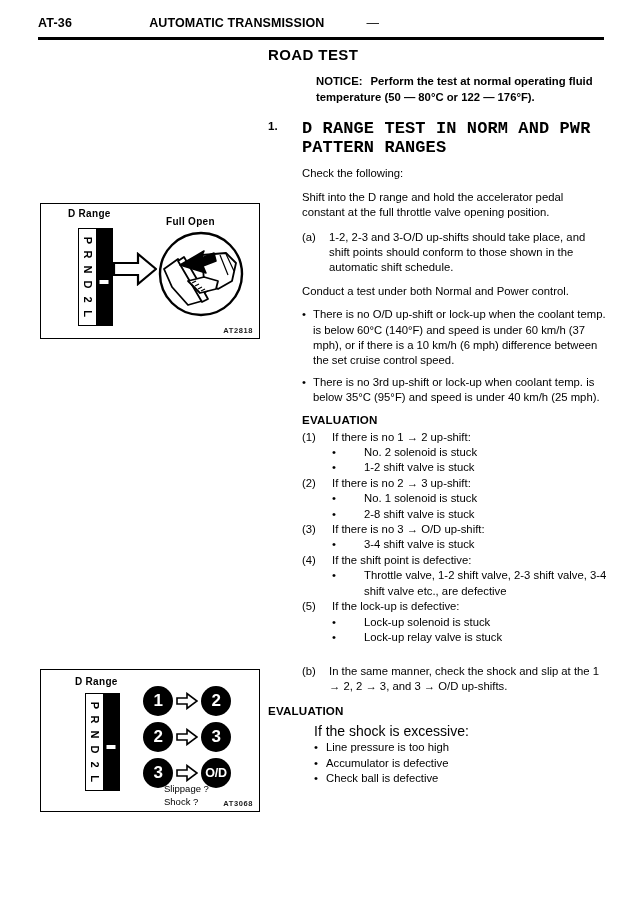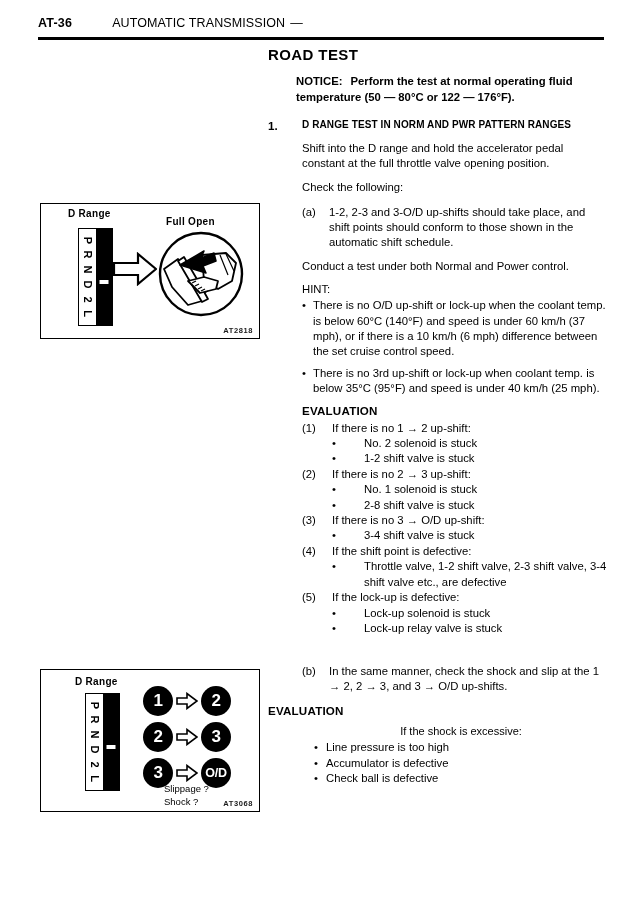--- a/index.html
+++ b/index.html
@@ -21,29 +21,30 @@
     position: absolute;
     left: 38px;
     top: 16px;
     width: 566px;
     height: 26px;
   }
   .hdr-row {
     display: flex;
     align-items: flex-end;
     white-space: nowrap;
+    gap: 37px;
   }
   .hdr-page-no {
     font-size: 12.5px;
     font-weight: bold;
     letter-spacing: 0.2px;
   }
   .hdr-title {
     font-size: 12.5px;
-    font-weight: normal;
+    font-weight: bold;
     margin-left: 40px;
     letter-spacing: 0.1px;
   }
   .hdr-dash {
     font-size: 12.5px;
     font-weight: normal;
     margin-left: 5px;
   }
   .hdr-sub {
     font-size: 12.5px;
@@ -66,41 +67,42 @@
     top: 46px;
     width: 340px;
   }
   .road-test-title {
     font-size: 15px;
     font-weight: bold;
     letter-spacing: 0.4px;
     margin: 0 0 11px 0;
   }
   .notice-block {
-    margin: 0 0 14px 28px;
+    margin: 0 0 14px 48px;
     font-size: 11.3px;
     font-weight: bold;
     line-height: 15.5px;
   }
   .notice-lead { margin-right: 8px; }
 
   .numbered-heading {
     display: flex;
     margin: 0 0 9px 0;
   }
   .numbered-heading .num {
     width: 34px;
     font-size: 11.6px;
     font-weight: bold;
     flex: none;
   }
   .numbered-heading .txt {
-    font-size: 10px;
+    font-size: 17px;
     font-weight: bold;
     letter-spacing: 0.1px;
+    font-family: Liberation Mono, monospace;
   }
 
   .para {
     margin: 0 0 9px 34px;
     font-size: 11.3px;
     line-height: 15.2px;
   }
   .para.tight { margin-bottom: 8px; }
 
   .lettered {
@@ -176,24 +178,23 @@
     flex: none;
     text-align: left;
   }
   .eval-subs li .stxt { flex: 1; margin-left: 20px; }
 
   
   .eval-plain {
     margin: 0 0 0 34px;
   }
   .eval-plain .lead {
-    font-size: 11px;
+    font-size: 14px;
     line-height: 15.6px;
     margin-left: 12px;
-    text-align: center;
   }
   .eval-plain ul {
     margin: 0;
     padding: 0;
     list-style: none;
   }
   .eval-plain ul li {
     display: flex;
     font-size: 11.3px;
     line-height: 15.6px;
@@ -409,32 +410,31 @@
 
   <div class="notice-block">
     <span class="notice-lead">NOTICE:</span><span>Perform the test at normal operating fluid temperature (50 — 80°C or 122 — 176°F).</span>
   </div>
 
   <div class="numbered-heading">
     <span class="num">1.</span>
     <span class="txt">D RANGE TEST IN NORM AND PWR PATTERN RANGES</span>
   </div>
 
+  <p class="para">Check the following:</p>
+
   <p class="para">Shift into the D range and hold the accelerator pedal constant at the full throttle valve opening position.</p>
-
-  <p class="para">Check the following:</p>
 
   <div class="lettered">
     <span class="lbl">(a)</span>
     <span class="body">1-2, 2-3 and 3-O/D up-shifts should take place, and shift points should conform to those shown in the automatic shift schedule.</span>
   </div>
 
   <p class="para tight">Conduct a test under both Normal and Power control.</p>
 
-  <div class="hint-label">HINT:</div>
   <ul class="hint-list">
     <li>
       <span class="dot">•</span>
       <span>There is no O/D up-shift or lock-up when the coolant temp. is below 60°C (140°F) and speed is under 60 km/h (37 mph), or if there is a 10 km/h (6 mph) difference between the set cruise control speed.</span>
     </li>
     <li>
       <span class="dot">•</span>
       <span>There is no 3rd up-shift or lock-up when coolant temp. is below 35°C (95°F) and speed is under 40 km/h (25 mph).</span>
     </li>
   </ul>

